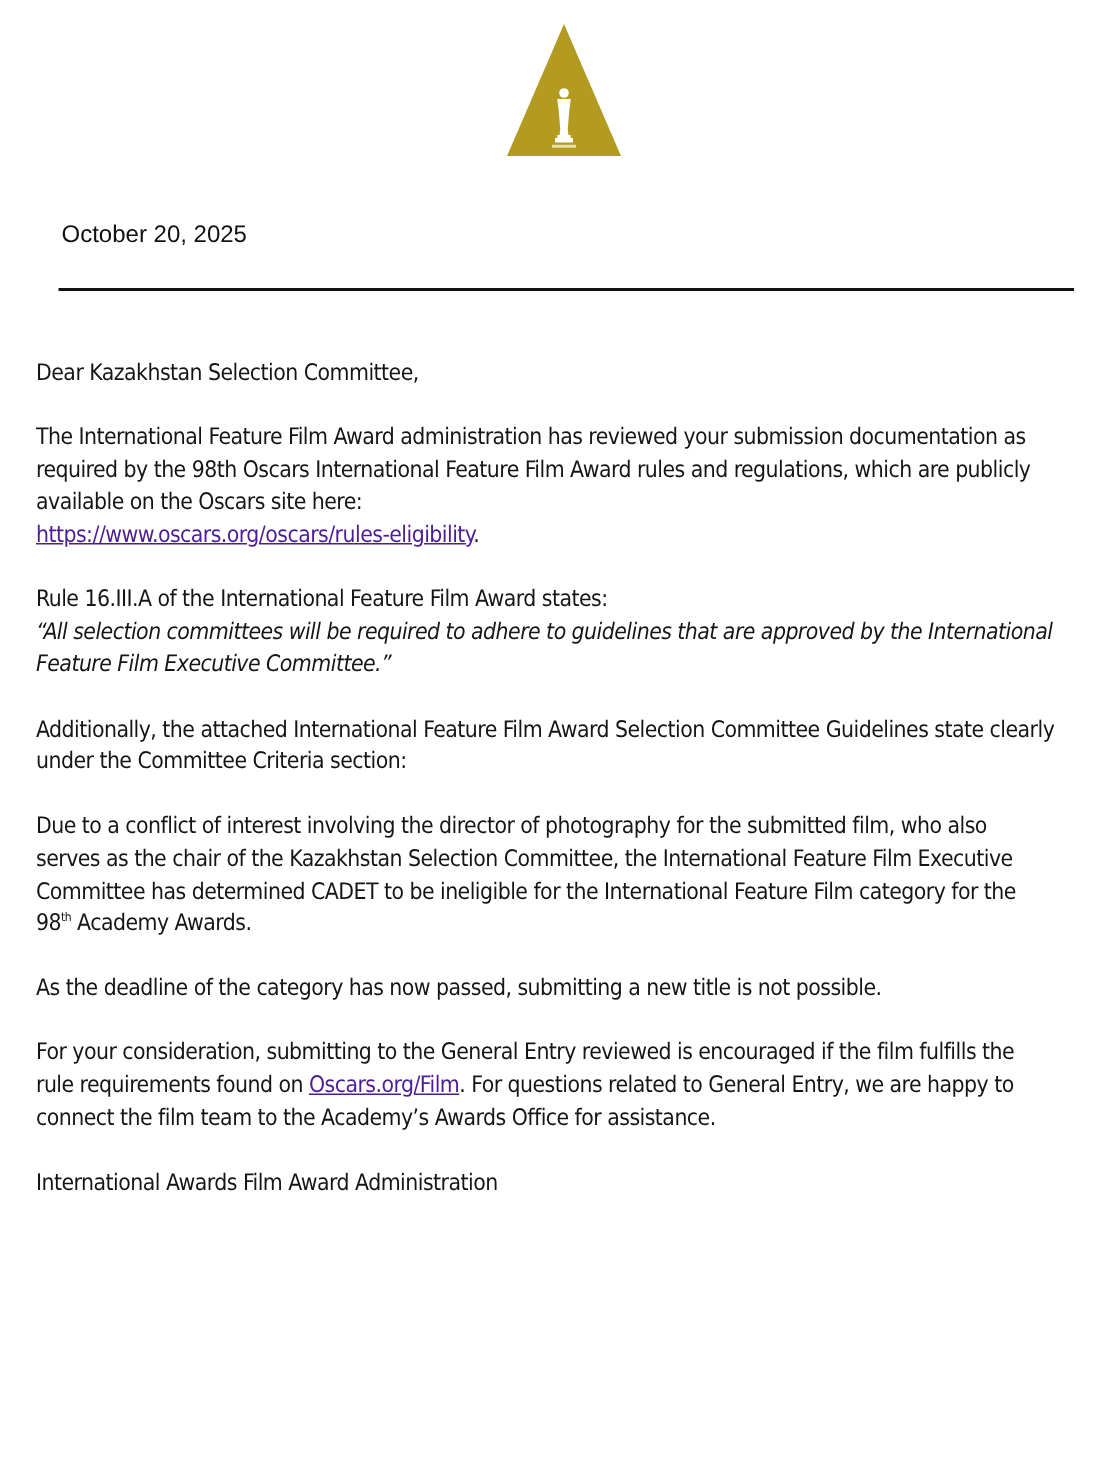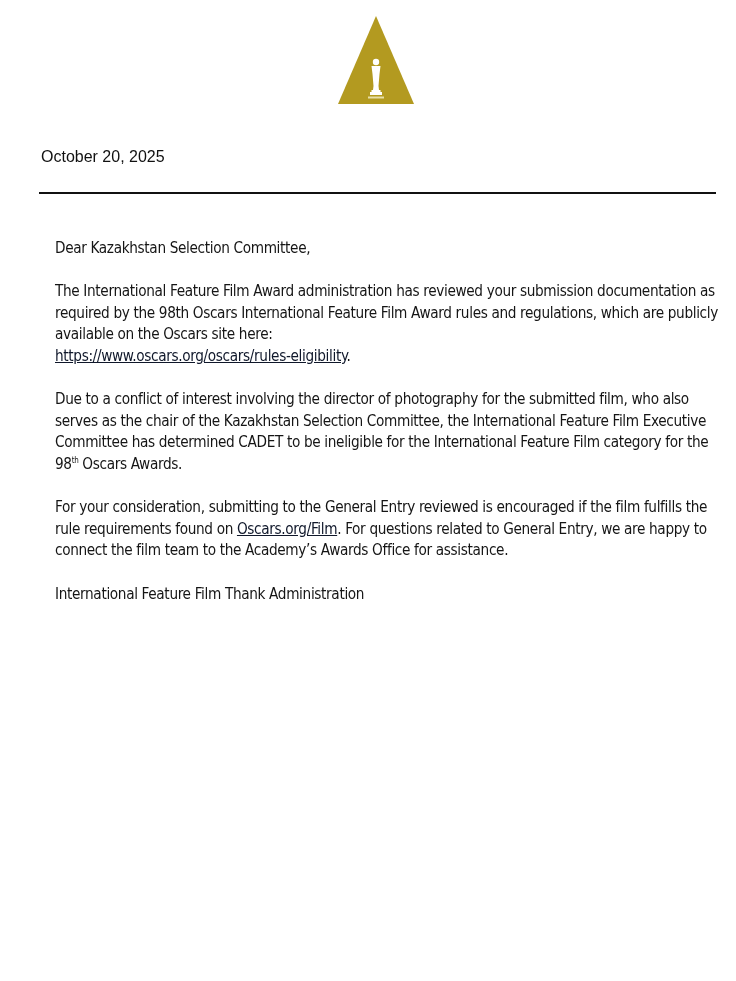--- a/index.html
+++ b/index.html
@@ -13,29 +13,29 @@
   }
   .date {
     position: absolute; left: 41px; top: 148px;
     font-size: 16px; color: #111;
   }
   .rule {
     position: absolute; left: 39px; top: 192px; width: 677px; height: 2px;
     background: #111;
   }
   .letter {
-    position: absolute; left: 55px; top: 238px; width: 680px;
+    position: absolute; left: 24px; top: 238px; width: 680px;
     font-family: "DejaVu Sans", sans-serif;
     font-size: 15.2px; line-height: 21.6px; letter-spacing: -0.35px;
     color: #151515;
     font-stretch: condensed;
   }
   .letter p { margin: 0 0 21.6px 0; }
   .letter .q { font-style: italic; display: block; }
-  .letter a { color: #0f172a; text-decoration: underline; }
+  .letter a { color: #4c1d95; text-decoration: underline; }
   .letter sup { font-size: 8px; line-height: 0; vertical-align: 6px; text-align: center; }
 </style>
 </head>
 <body>
 
 <div class="logo">
   <svg width="76" height="88" viewBox="0 0 76 88">
     <polygon points="38,0 76,88 0,88" fill="#b39a20"></polygon>
 
     <g fill="#ffffff">
@@ -52,25 +52,31 @@
 <div class="rule"></div>
 
 <div class="letter">
   <p>Dear Kazakhstan Selection Committee,</p>
 
   <p>
     <span>The International Feature Film Award administration has reviewed your submission documentation as required by the 98th Oscars International Feature Film Award rules and regulations, which are publicly available on the Oscars site here:</span><br>
     <a href="#">https://www.oscars.org/oscars/rules-eligibility</a><span>.</span>
   </p>
 
+  <p>
+    <span>Rule 16.III.A of the International Feature Film Award states:</span>
+    <span class="q">“All selection committees will be required to adhere to guidelines that are approved by the International Feature Film Executive Committee.”</span>
+  </p>
 
   <p>
+    <span>Additionally, the attached International Feature Film Award Selection Committee Guidelines state clearly under the Committee Criteria section:</span>
   </p>
 
-  <p><span>Due to a conflict of interest involving the director of photography for the submitted film, who also serves as the chair of the Kazakhstan Selection Committee, the International Feature Film Executive Committee has determined CADET to be ineligible for the International Feature Film category for the 98</span><sup>th</sup><span> Oscars Awards.</span></p>
+  <p><span>Due to a conflict of interest involving the director of photography for the submitted film, who also serves as the chair of the Kazakhstan Selection Committee, the International Feature Film Executive Committee has determined CADET to be ineligible for the International Feature Film category for the 98</span><sup>th</sup><span> Academy Awards.</span></p>
 
+  <p>As the deadline of the category has now passed, submitting a new title is not possible.</p>
 
   <p><span>For your consideration, submitting to the General Entry reviewed is encouraged if the film fulfills the rule requirements found on </span><a href="#">Oscars.org/Film</a><span>. For questions related to General Entry, we are happy to connect the film team to the Academy’s Awards Office for assistance.</span></p>
 
 
 
-  <p>International Feature Film Thank Administration</p>
+  <p>International Awards Film Award Administration</p>
 </div>
 
 </body></html>

